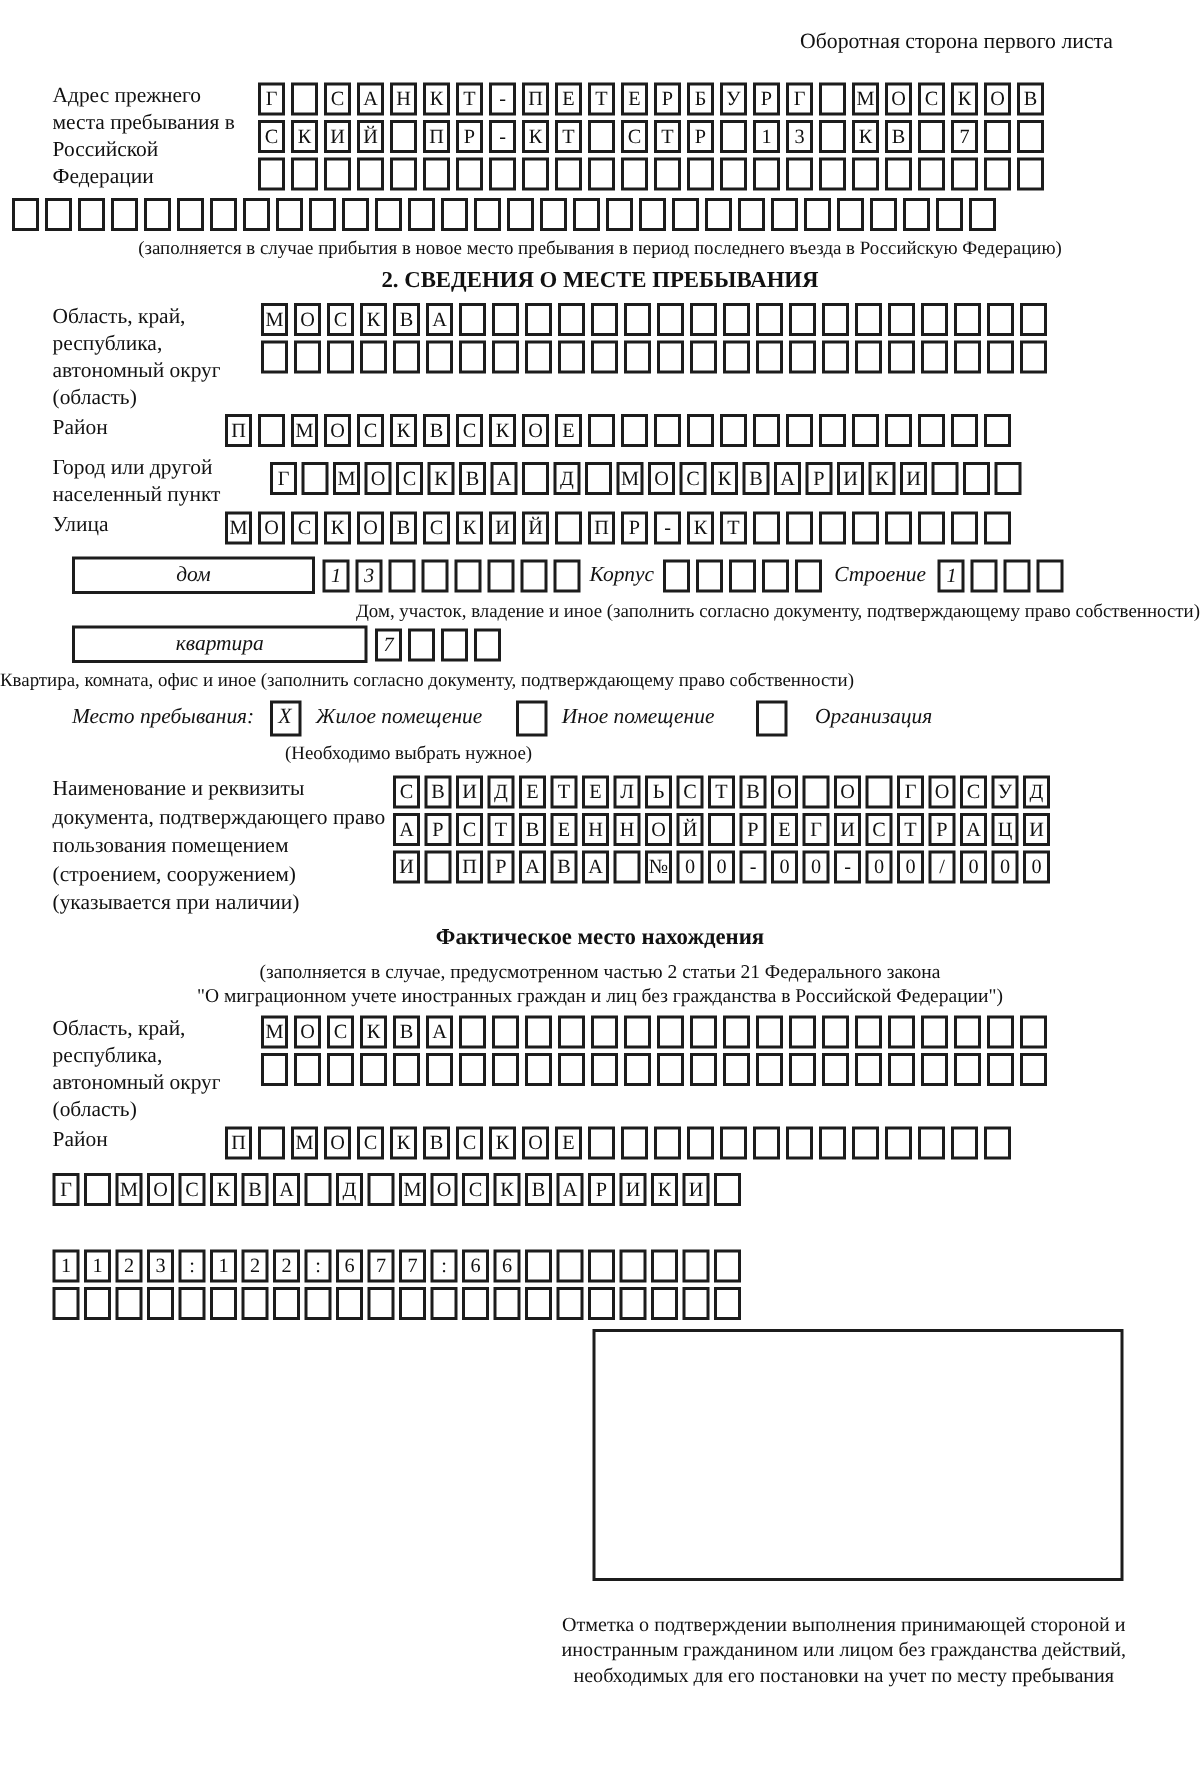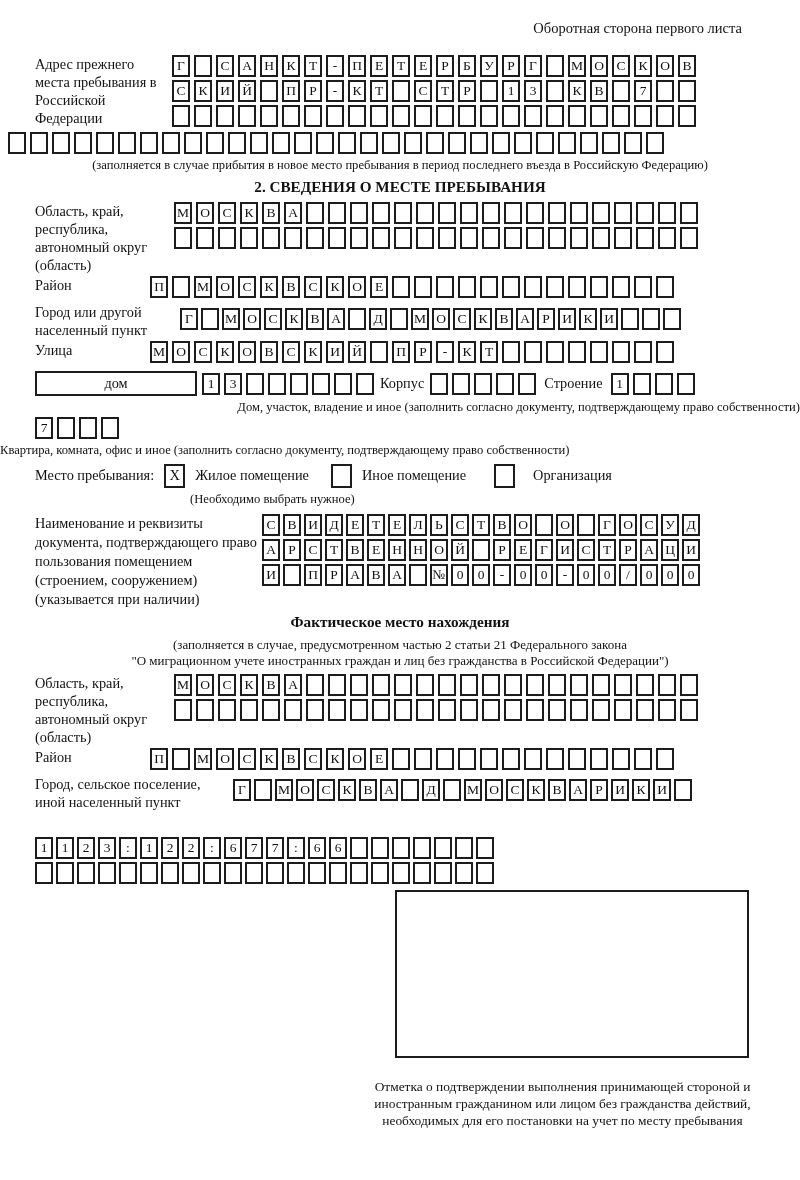--- a/index.html
+++ b/index.html
@@ -19,21 +19,21 @@
     margin-right: 4px; display: inline-flex; align-items: center;
     justify-content: center; font-size: 13.5px; line-height: 1;
   }
   .tight .cell { margin-right: 3px; }
   .fullrow { padding-left: 8px; margin-top: 2px; }
   .caption { text-align: center; font-size: 12.6px; line-height: 15px; margin-top: 4px; }
   .sec-title { text-align: center; font-weight: bold; font-size: 15.2px; margin-top: 5px; }
   .wbox { border: 2px solid #1c1c1c; height: 25px; display: inline-flex;
           align-items: center; justify-content: center; font-size: 14.3px; flex: none; }
   .inline-lbl { font-size: 14.3px; line-height: 25px; flex: none; }
-  .hrow { display: flex; padding-left: 35px; align-items: center; margin-top: 5px; }
+  .hrow { display: flex; padding-left: 48px; align-items: center; margin-top: 5px; font-style: italic; }
   .chk { flex: none; width: 21px; height: 24px; border: 2px solid #1c1c1c;
          display: inline-flex; align-items: center; justify-content: center;
          font-size: 14.5px; }
   .stamp-box { margin-left: 395px; margin-top: 3px; width: 354px; height: 168px;
                border: 2px solid #1c1c1c; }
   .stamp-caption { margin-left: 345px; width: 435px; text-align: center;
                    font-size: 13.4px; line-height: 17px; margin-top: 20px; }
   .mt2 { margin-top: 2px; } .mt4 { margin-top: 4px; } .mt6 { margin-top: 6px; gap: 24px; }
 </style>
 </head>
@@ -332,20 +332,21 @@
   <div class="cellrow" style="margin-bottom:0">
       <span class="cell">1</span>
       <span class="cell"></span>
       <span class="cell"></span>
       <span class="cell"></span>
     </div>
 </div>
 <div class="caption" style="text-align:right; padding-left:18px">Дом, участок, владение и иное (заполнить согласно документу, подтверждающему право собственности)</div>
 
 <div class="hrow mt2">
+  <div class="wbox" style="width:197px; margin-right:5px">квартира</div>
   <div class="cellrow" style="margin-bottom:0">
       <span class="cell">7</span>
       <span class="cell"></span>
       <span class="cell"></span>
       <span class="cell"></span>
     </div>
 </div>
 <div class="caption" style="text-align:left; ">Квартира, комната, офис и иное (заполнить согласно документу, подтверждающему право собственности)</div>
 
 <div class="hrow">
@@ -520,21 +521,20 @@
       <span class="cell"></span>
       <span class="cell"></span>
       <span class="cell"></span>
       <span class="cell"></span>
       <span class="cell"></span>
       <span class="cell"></span>
     </div>
 </div>
 
 <div class="group mt2">
-  <div class="glabel" style="width:198px">Город, сельское поселение, иной населенный пункт</div>
   <div class="cellrow tight" style="margin-top:4px">
       <span class="cell">Г</span>
       <span class="cell"></span>
       <span class="cell">М</span>
       <span class="cell">О</span>
       <span class="cell">С</span>
       <span class="cell">К</span>
       <span class="cell">В</span>
       <span class="cell">А</span>
       <span class="cell"></span>

